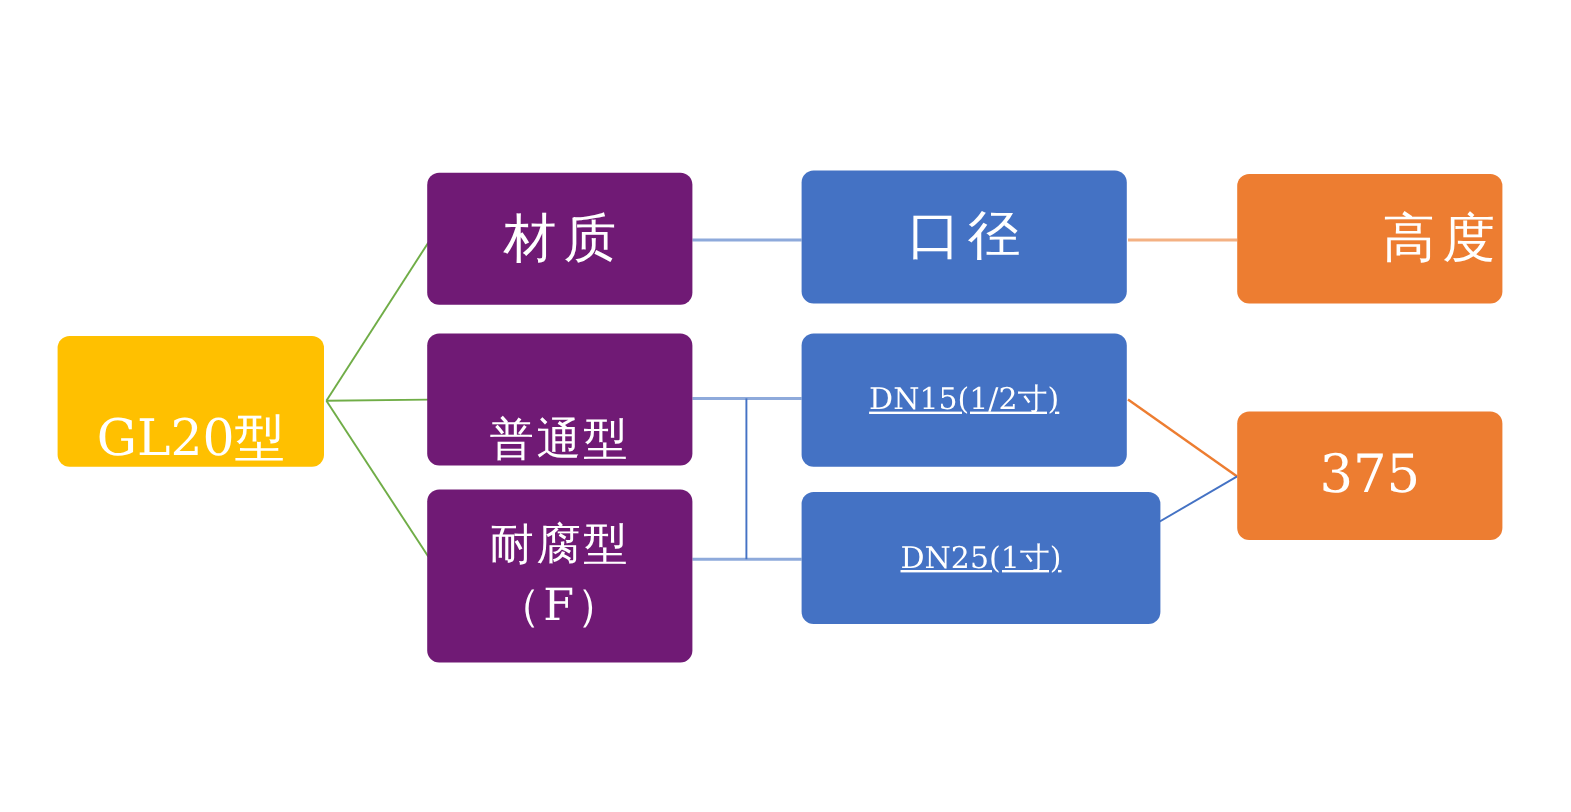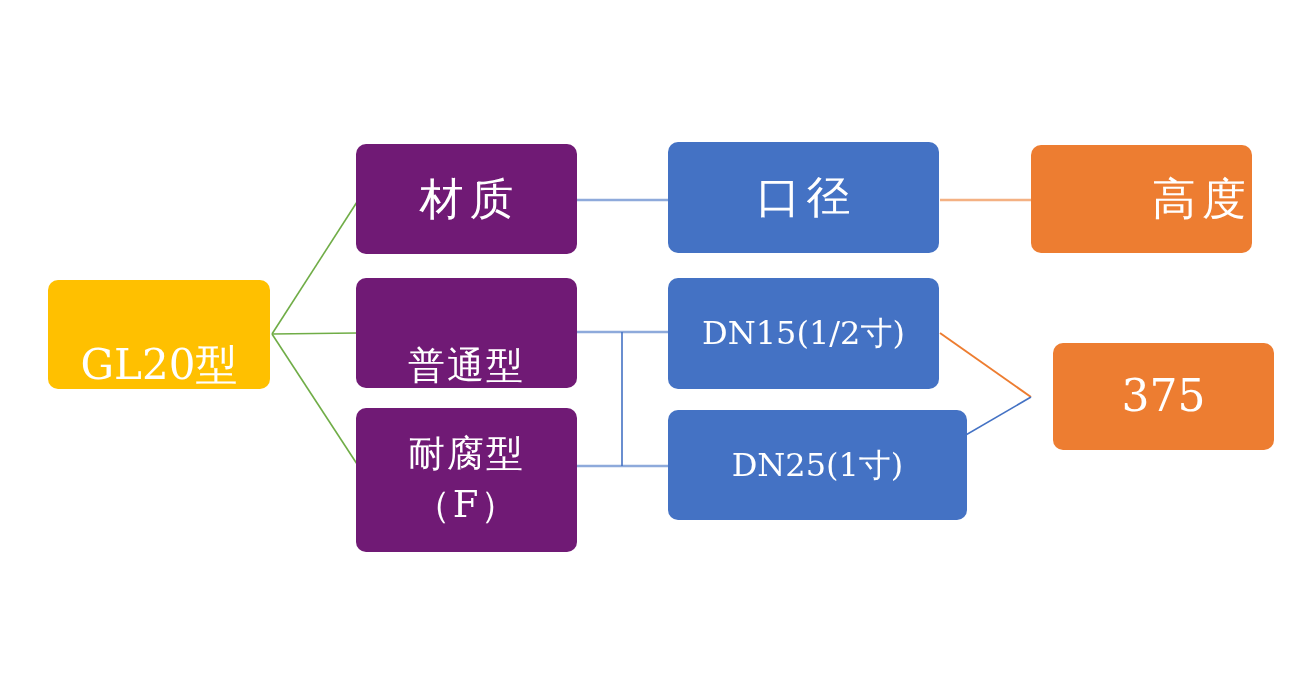--- a/index.html
+++ b/index.html
@@ -35,21 +35,21 @@
     line-height: 1.15;
   }
   .yellow { background: #FFC000; }
   .green  { background: #701a75; }
   .blue   { background: #4472C4; text-align: right; }
   .orange { background: #ED7D31; }
 
   .fs-title   { font-size: 44px; letter-spacing: 6px; text-indent: 6px; }
   .fs-root    { font-size: 42px; justify-content: flex-end; }
   .fs-mid     { font-size: 37px; letter-spacing: 2px; }
-  .fs-dn      { font-size: 32px; }
+  .fs-dn      { font-size: 25px; text-decoration: underline; }
   .fs-num     { font-size: 44px; }
   .two-line span { display: block; }
   .two-line .line2 { margin-top: 8px; }
 </style>
 </head>
 <body>
 
 <div class="canvas">
 
   <svg class="connectors" viewBox="0 0 1309 677">
@@ -91,17 +91,17 @@
   </div>
 
   <div class="node blue fs-dn" style="left:668px; top:410px; width:299px; height:110px;">
     <span>DN25(1寸)</span>
   </div>
 
   <div class="node orange fs-title" style="left:1031px; top:145px; width:221px; height:108px;align-items:flex-end;">
     <span>高度</span>
   </div>
 
-  <div class="node orange fs-num" style="left:1031px; top:343px; width:221px; height:107px;margin-left:22px;">
+  <div class="node orange fs-num" style="left:1031px; top:343px; width:221px; height:107px;">
     <span>375</span>
   </div>
 
 </div>
 
 </body></html>

